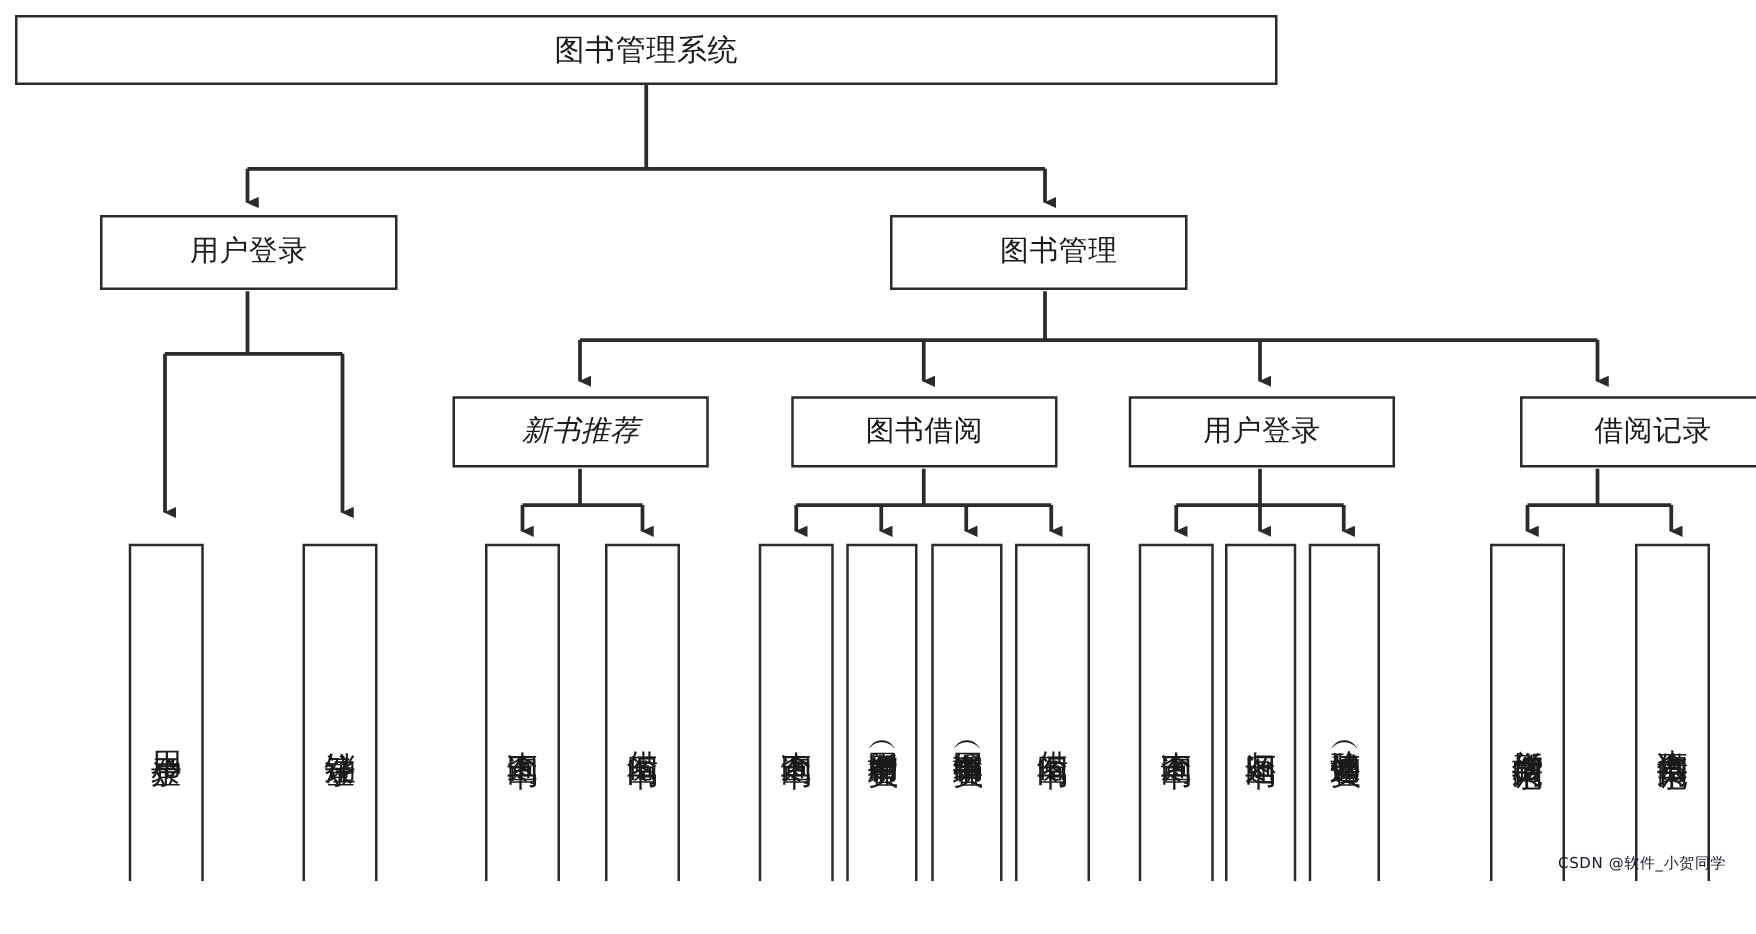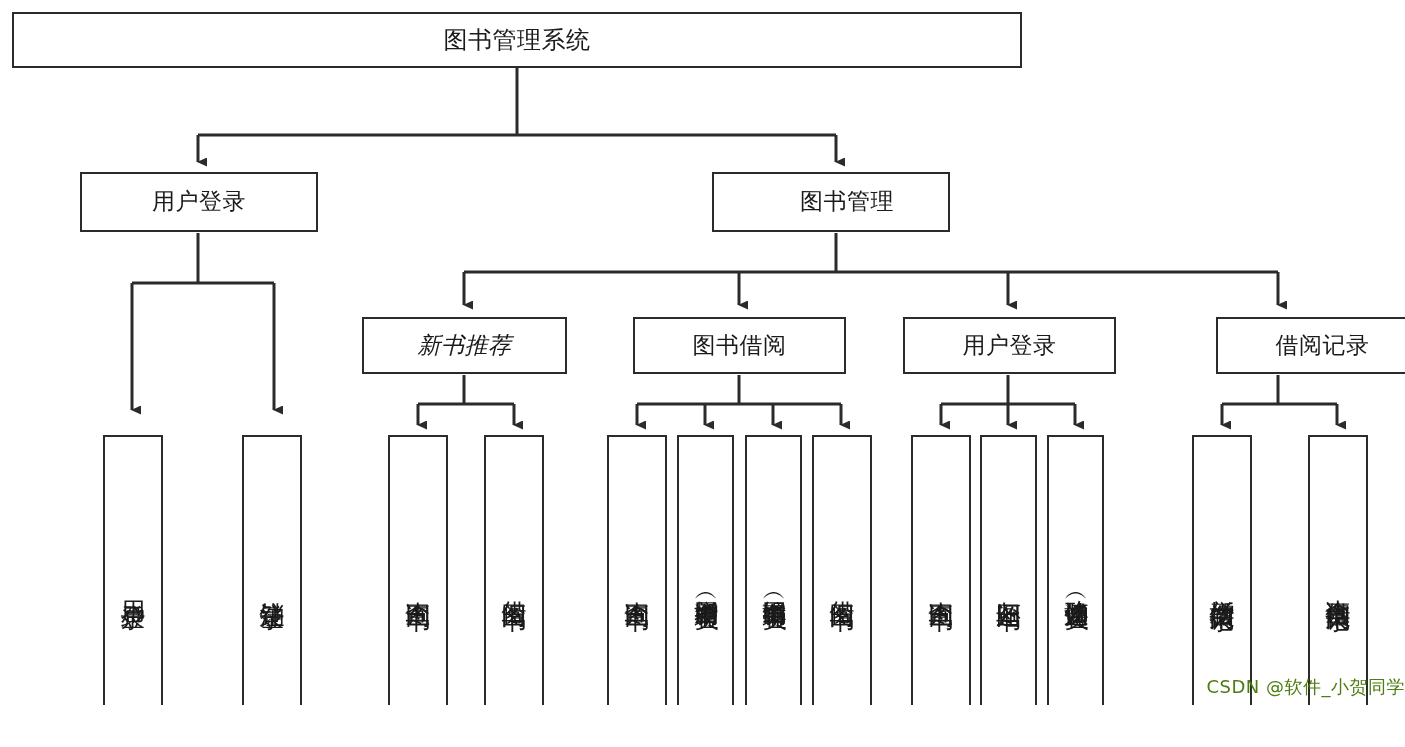--- a/index.html
+++ b/index.html
@@ -61,24 +61,24 @@
     line-height: 1.08;
     letter-spacing: 2px;
     max-height: 96%;
   }
   .node.vertical.narrow .node-label {
     font-size: 24px;
     letter-spacing: 1px;
   }
   #watermark {
     position: absolute;
-    right: 0;
+    right: 24px;
     bottom: 6px;
-    font-size: 18px;
-    color: #4d7c0f;
+    font-size: 12px;
+    color: #0f172a;
     letter-spacing: 0.5px;
     z-index: 5;
     white-space: nowrap;
   }
 </style>
 </head>
 <body>
 
 <div id="diagram-root">
 

